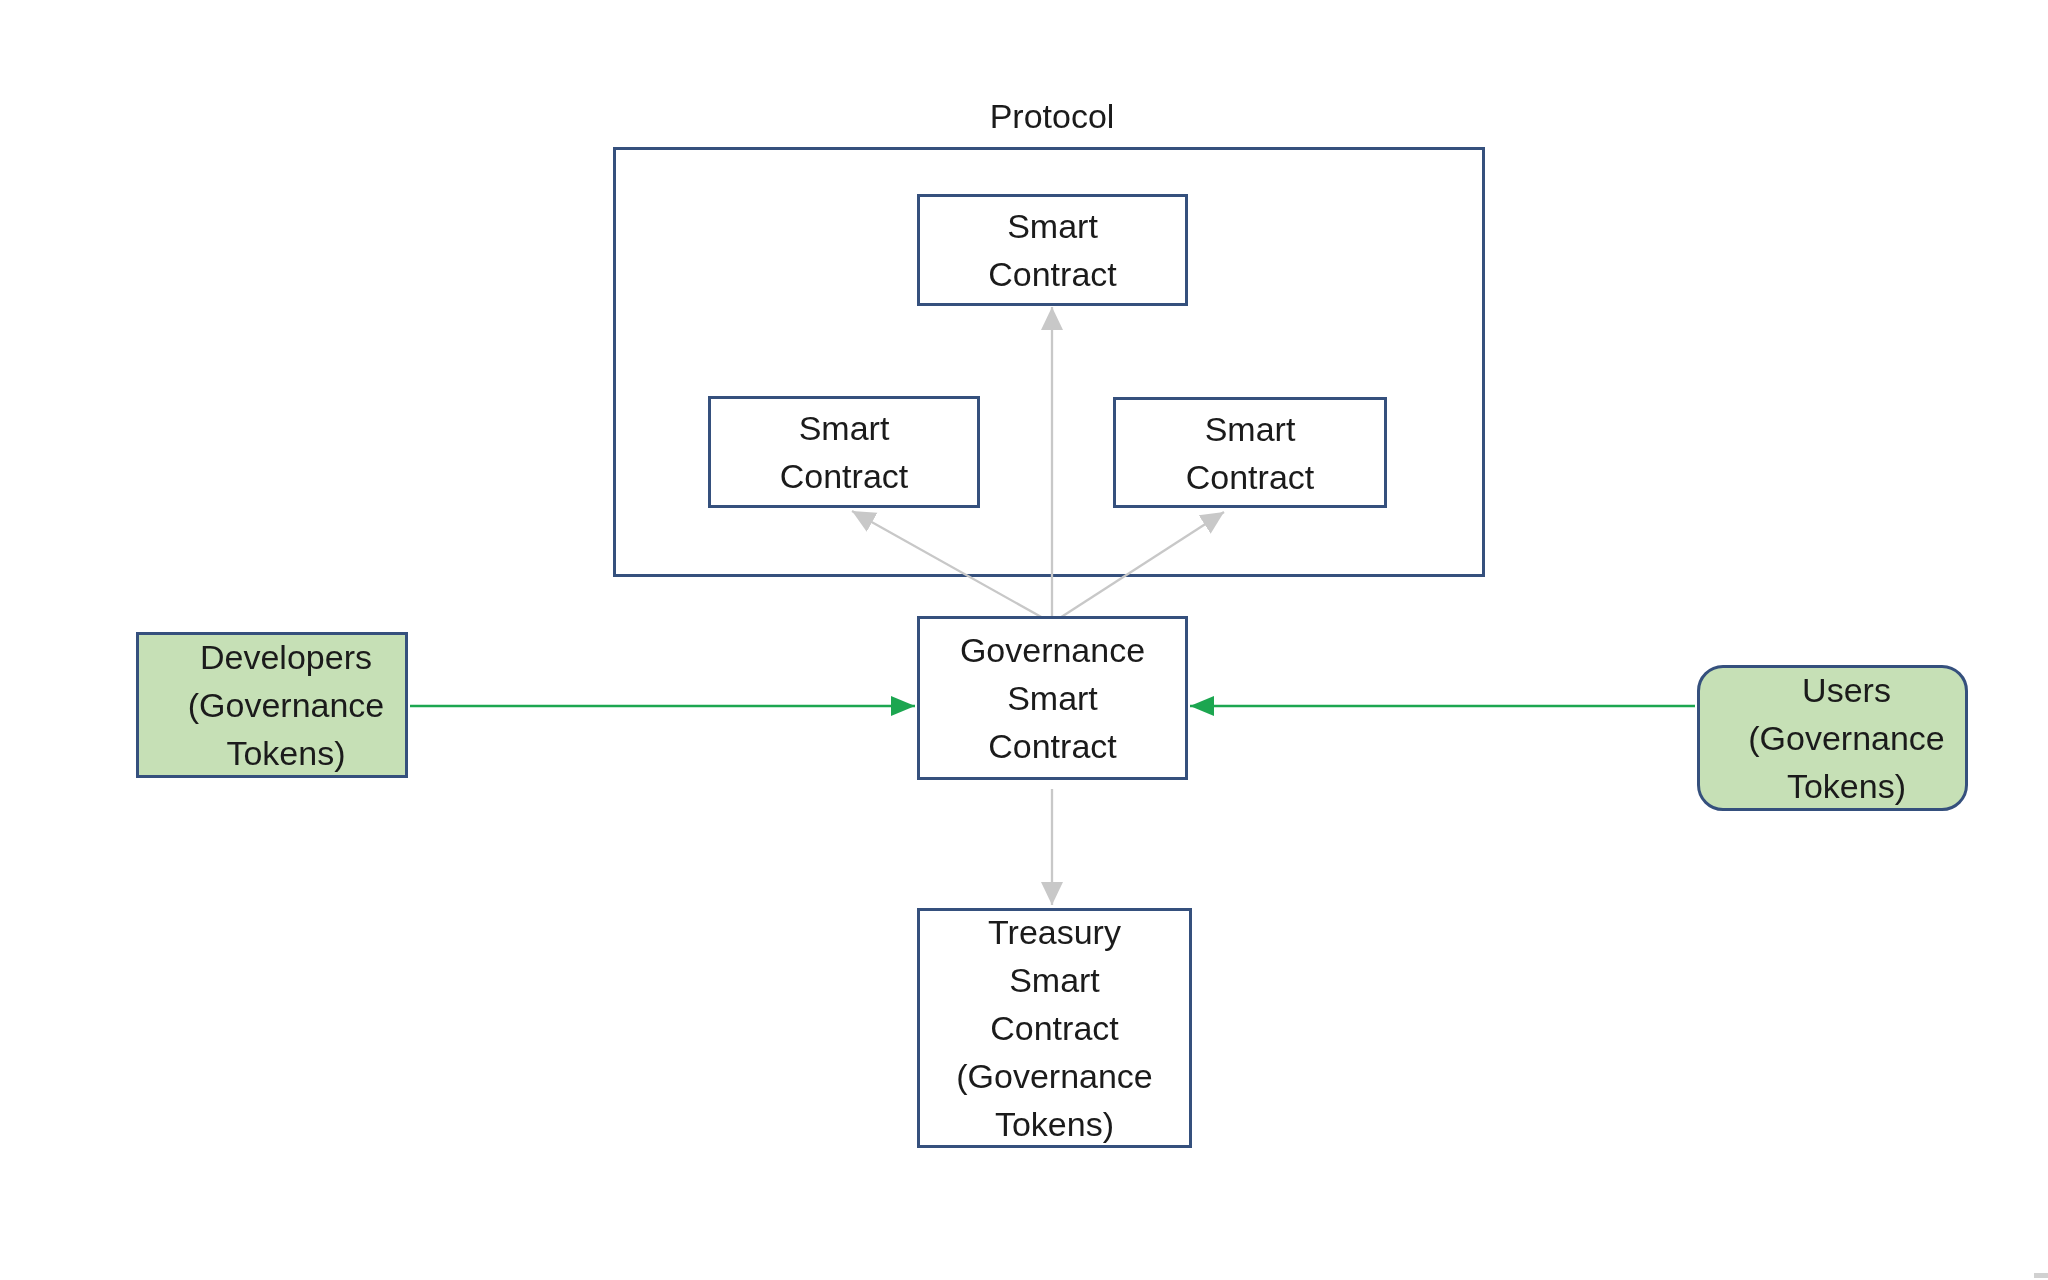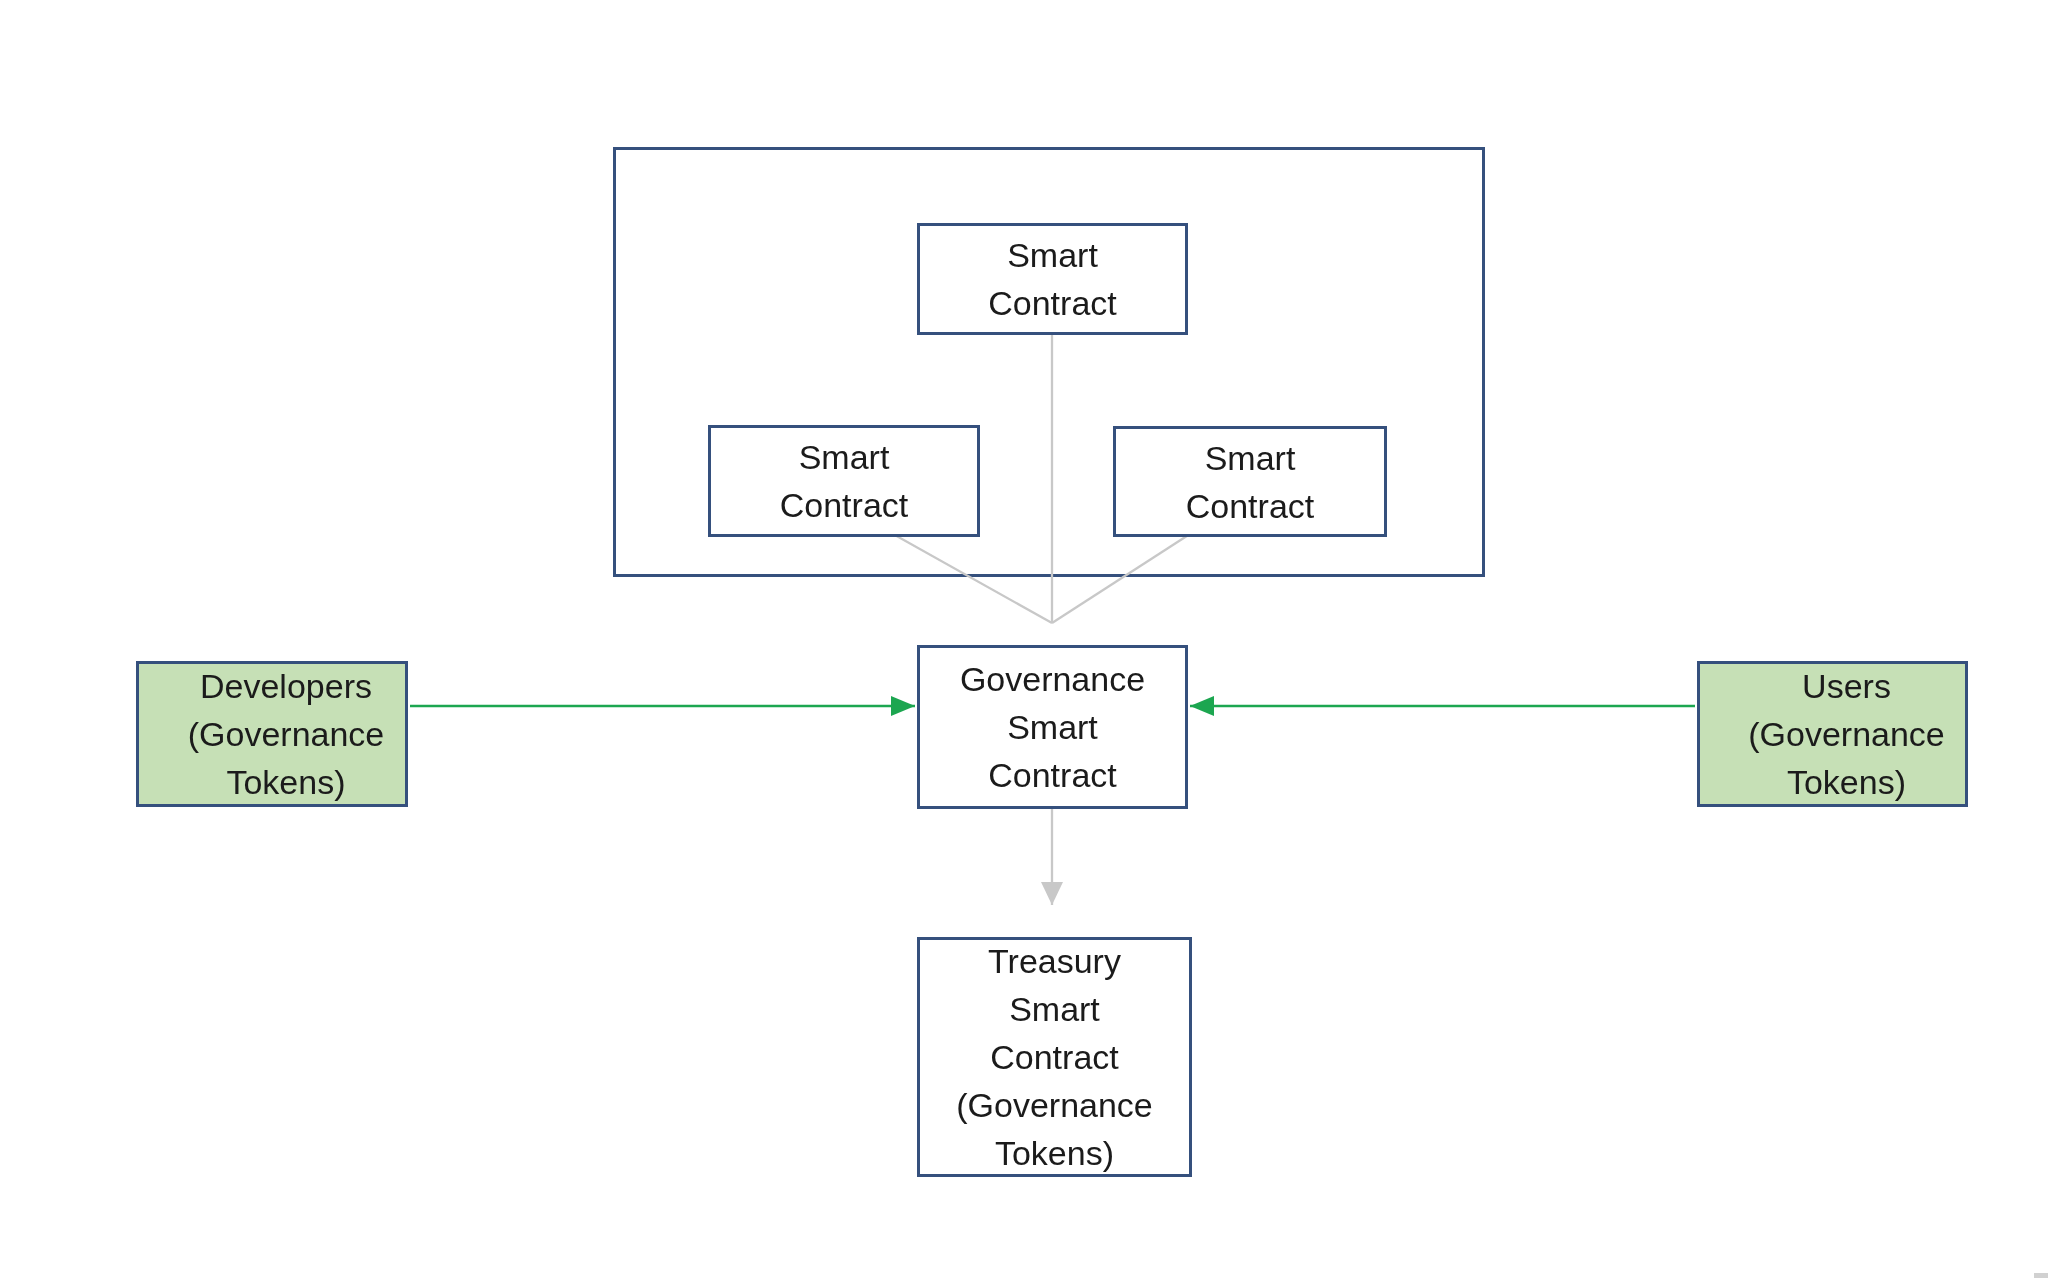--- a/index.html
+++ b/index.html
@@ -64,54 +64,54 @@
   .node {
     position: absolute;
     border: 3px solid var(--navy, #35507d);
     background: var(--box-fill, #ffffff);
     box-sizing: border-box;
     display: flex;
     align-items: center;
     justify-content: center;
     text-align: center;
     z-index: 3;
-    margin-top: 29px;
   }
   .node .label {
     font-size: 34px;
     line-height: 48px;
     white-space: pre-line;
   }
   .node-green {
     background: var(--green-fill, #c6e0b6);
     padding-left: 28px;
   }
   .sc-top        { left: 917px;  top: 194px; width: 271px; height: 112px; }
   .sc-left       { left: 708px;  top: 396px; width: 272px; height: 112px; }
   .sc-right      { left: 1113px; top: 397px; width: 274px; height: 111px; }
   .governance    { left: 917px;  top: 616px; width: 271px; height: 164px; }
   .developers    { left: 136px;  top: 632px; width: 272px; height: 146px; }
-  .users         { left: 1697px; top: 632px; width: 271px; height: 146px; }
+  .users         { left: 1697px; top: 665px; width: 271px; height: 146px; border-radius: 26px; }
   .treasury      { left: 917px;  top: 908px; width: 275px; height: 240px; }
   .corner-artifact {
     position: absolute;
     right: 0;
     bottom: 2px;
     width: 14px;
     height: 5px;
     background: #b9b9b9;
     opacity: 0.65;
     z-index: 5;
   }
 </style>
 </head>
 <body>
 
 <div class="canvas">
 
+  <div class="protocol-label">Protocol</div>
 
   <div class="protocol-container"></div>
 
   <svg class="edges" viewBox="0 0 2048 1280" xmlns="http://www.w3.org/2000/svg">
     <defs>
       <marker id="mGreen" markerUnits="userSpaceOnUse" markerWidth="26" markerHeight="22" refX="24" refY="11" orient="auto">
         <path class="green-head" d="M24,11 L0,1 L0,21 Z"></path>
       </marker>
       <marker id="mGray" markerUnits="userSpaceOnUse" markerWidth="26" markerHeight="24" refX="23" refY="12" orient="auto">
         <path class="gray-head" d="M23,12 L0,1 L0,23 Z"></path>

